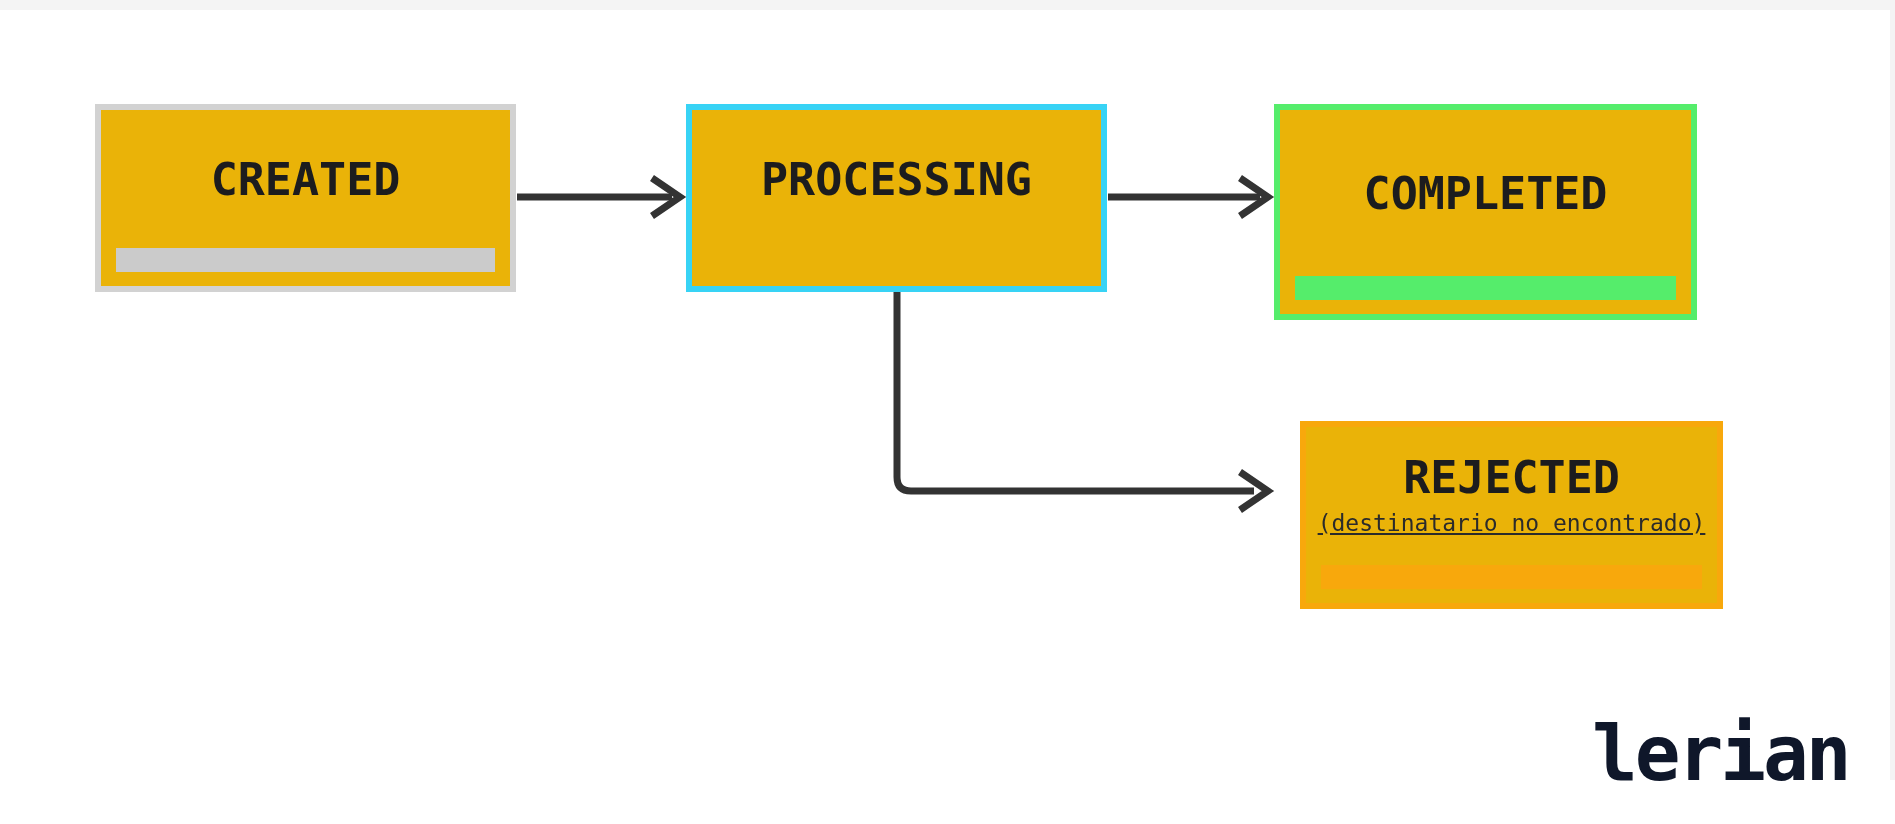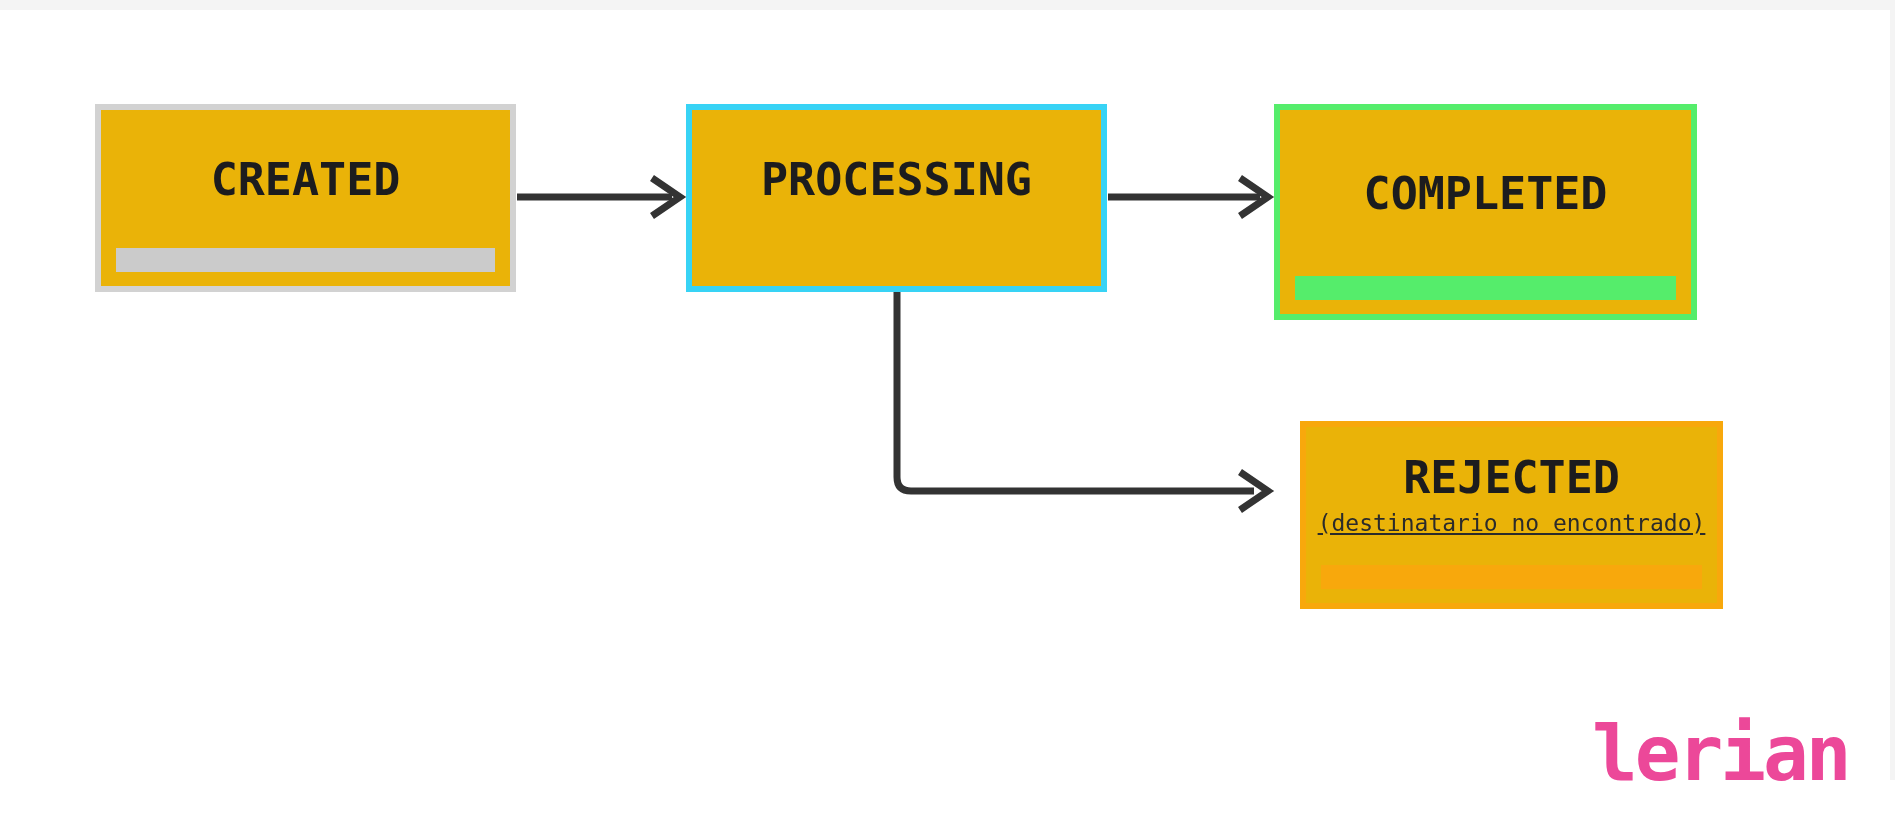--- a/index.html
+++ b/index.html
@@ -131,15 +131,15 @@
     <path d="M517 197 L672 197" style="stroke: rgb(51, 51, 51);"></path>
     <path d="M652 178 L680 197 L652 216" style="stroke: rgb(51, 51, 51);"></path>
 
     <path d="M1108 197 L1260 197" style="stroke: rgb(51, 51, 51);"></path>
     <path d="M1240 178 L1268 197 L1240 216" style="stroke: rgb(51, 51, 51);"></path>
 
     <path d="M897 292 L897 477 Q897 491 911 491 L1254 491" style="stroke: rgb(51, 51, 51);"></path>
     <path d="M1240 472 L1268 491 L1240 510" style="stroke: rgb(51, 51, 51);"></path>
   </svg>
 
-  <div class="logo" style="color: #ec4899;">lerian</div>
+  <div class="logo" style="color: #0f172a;">lerian</div>
 
 </div>
 
 </body></html>

